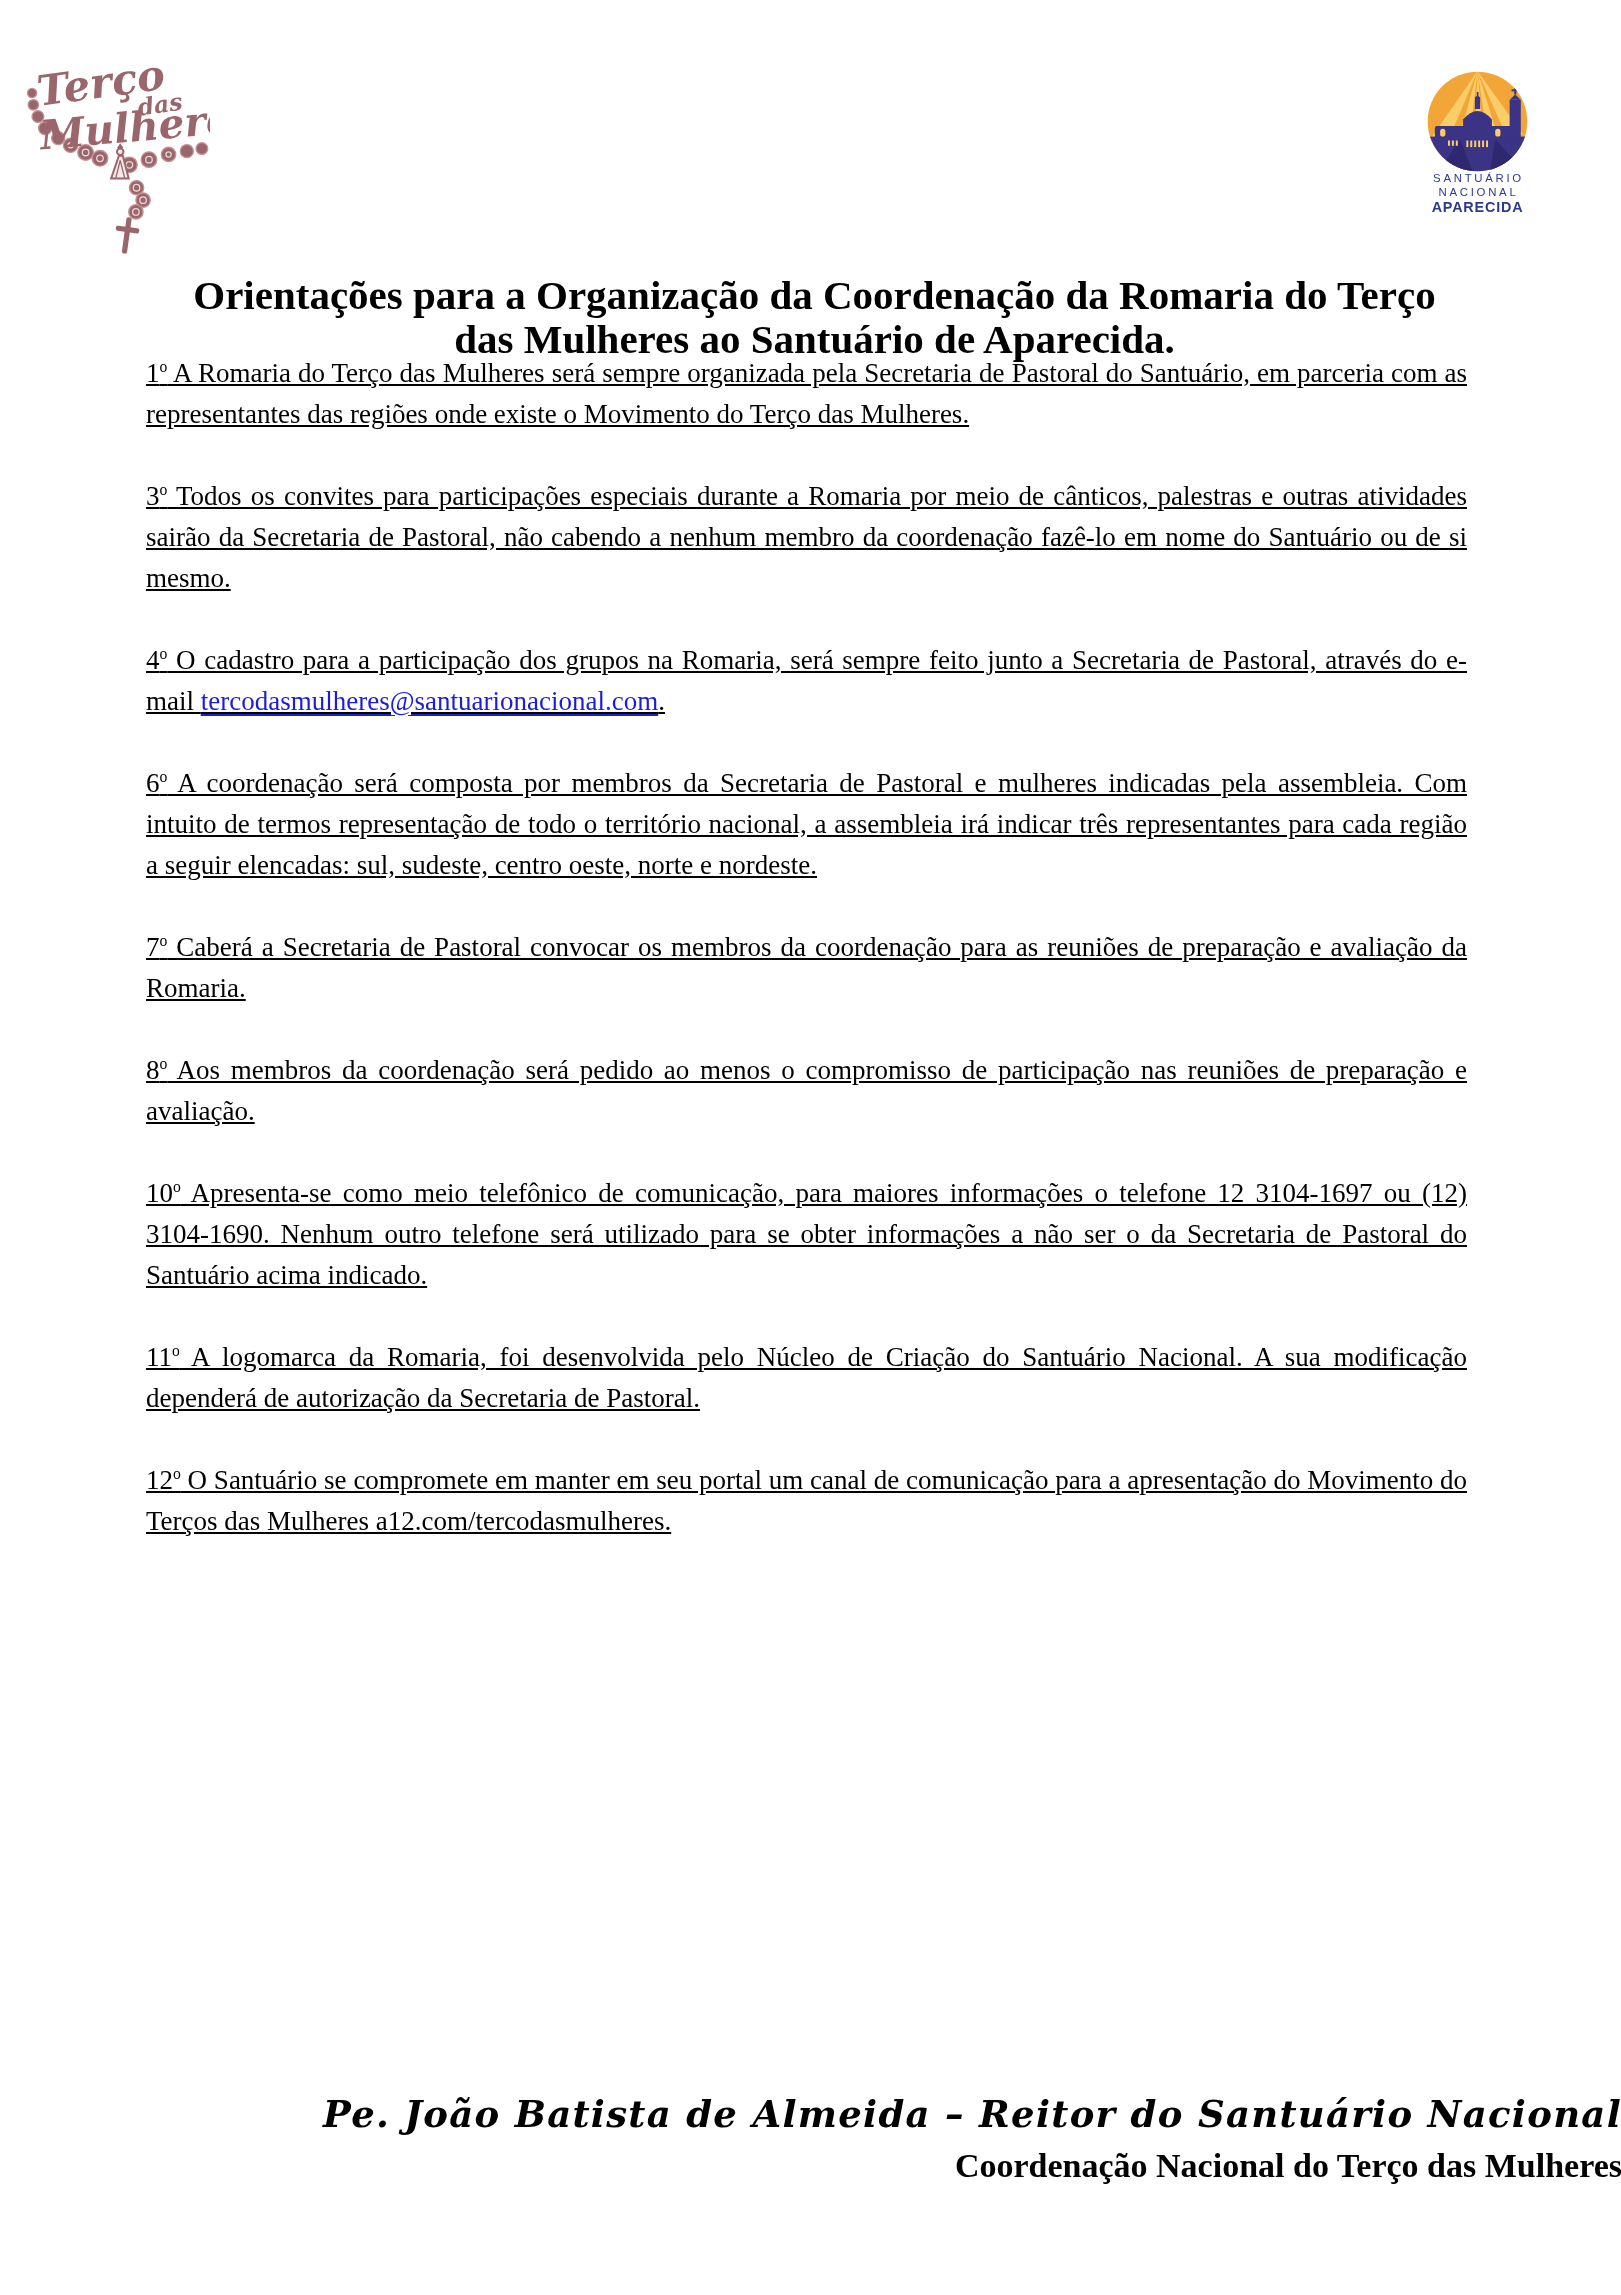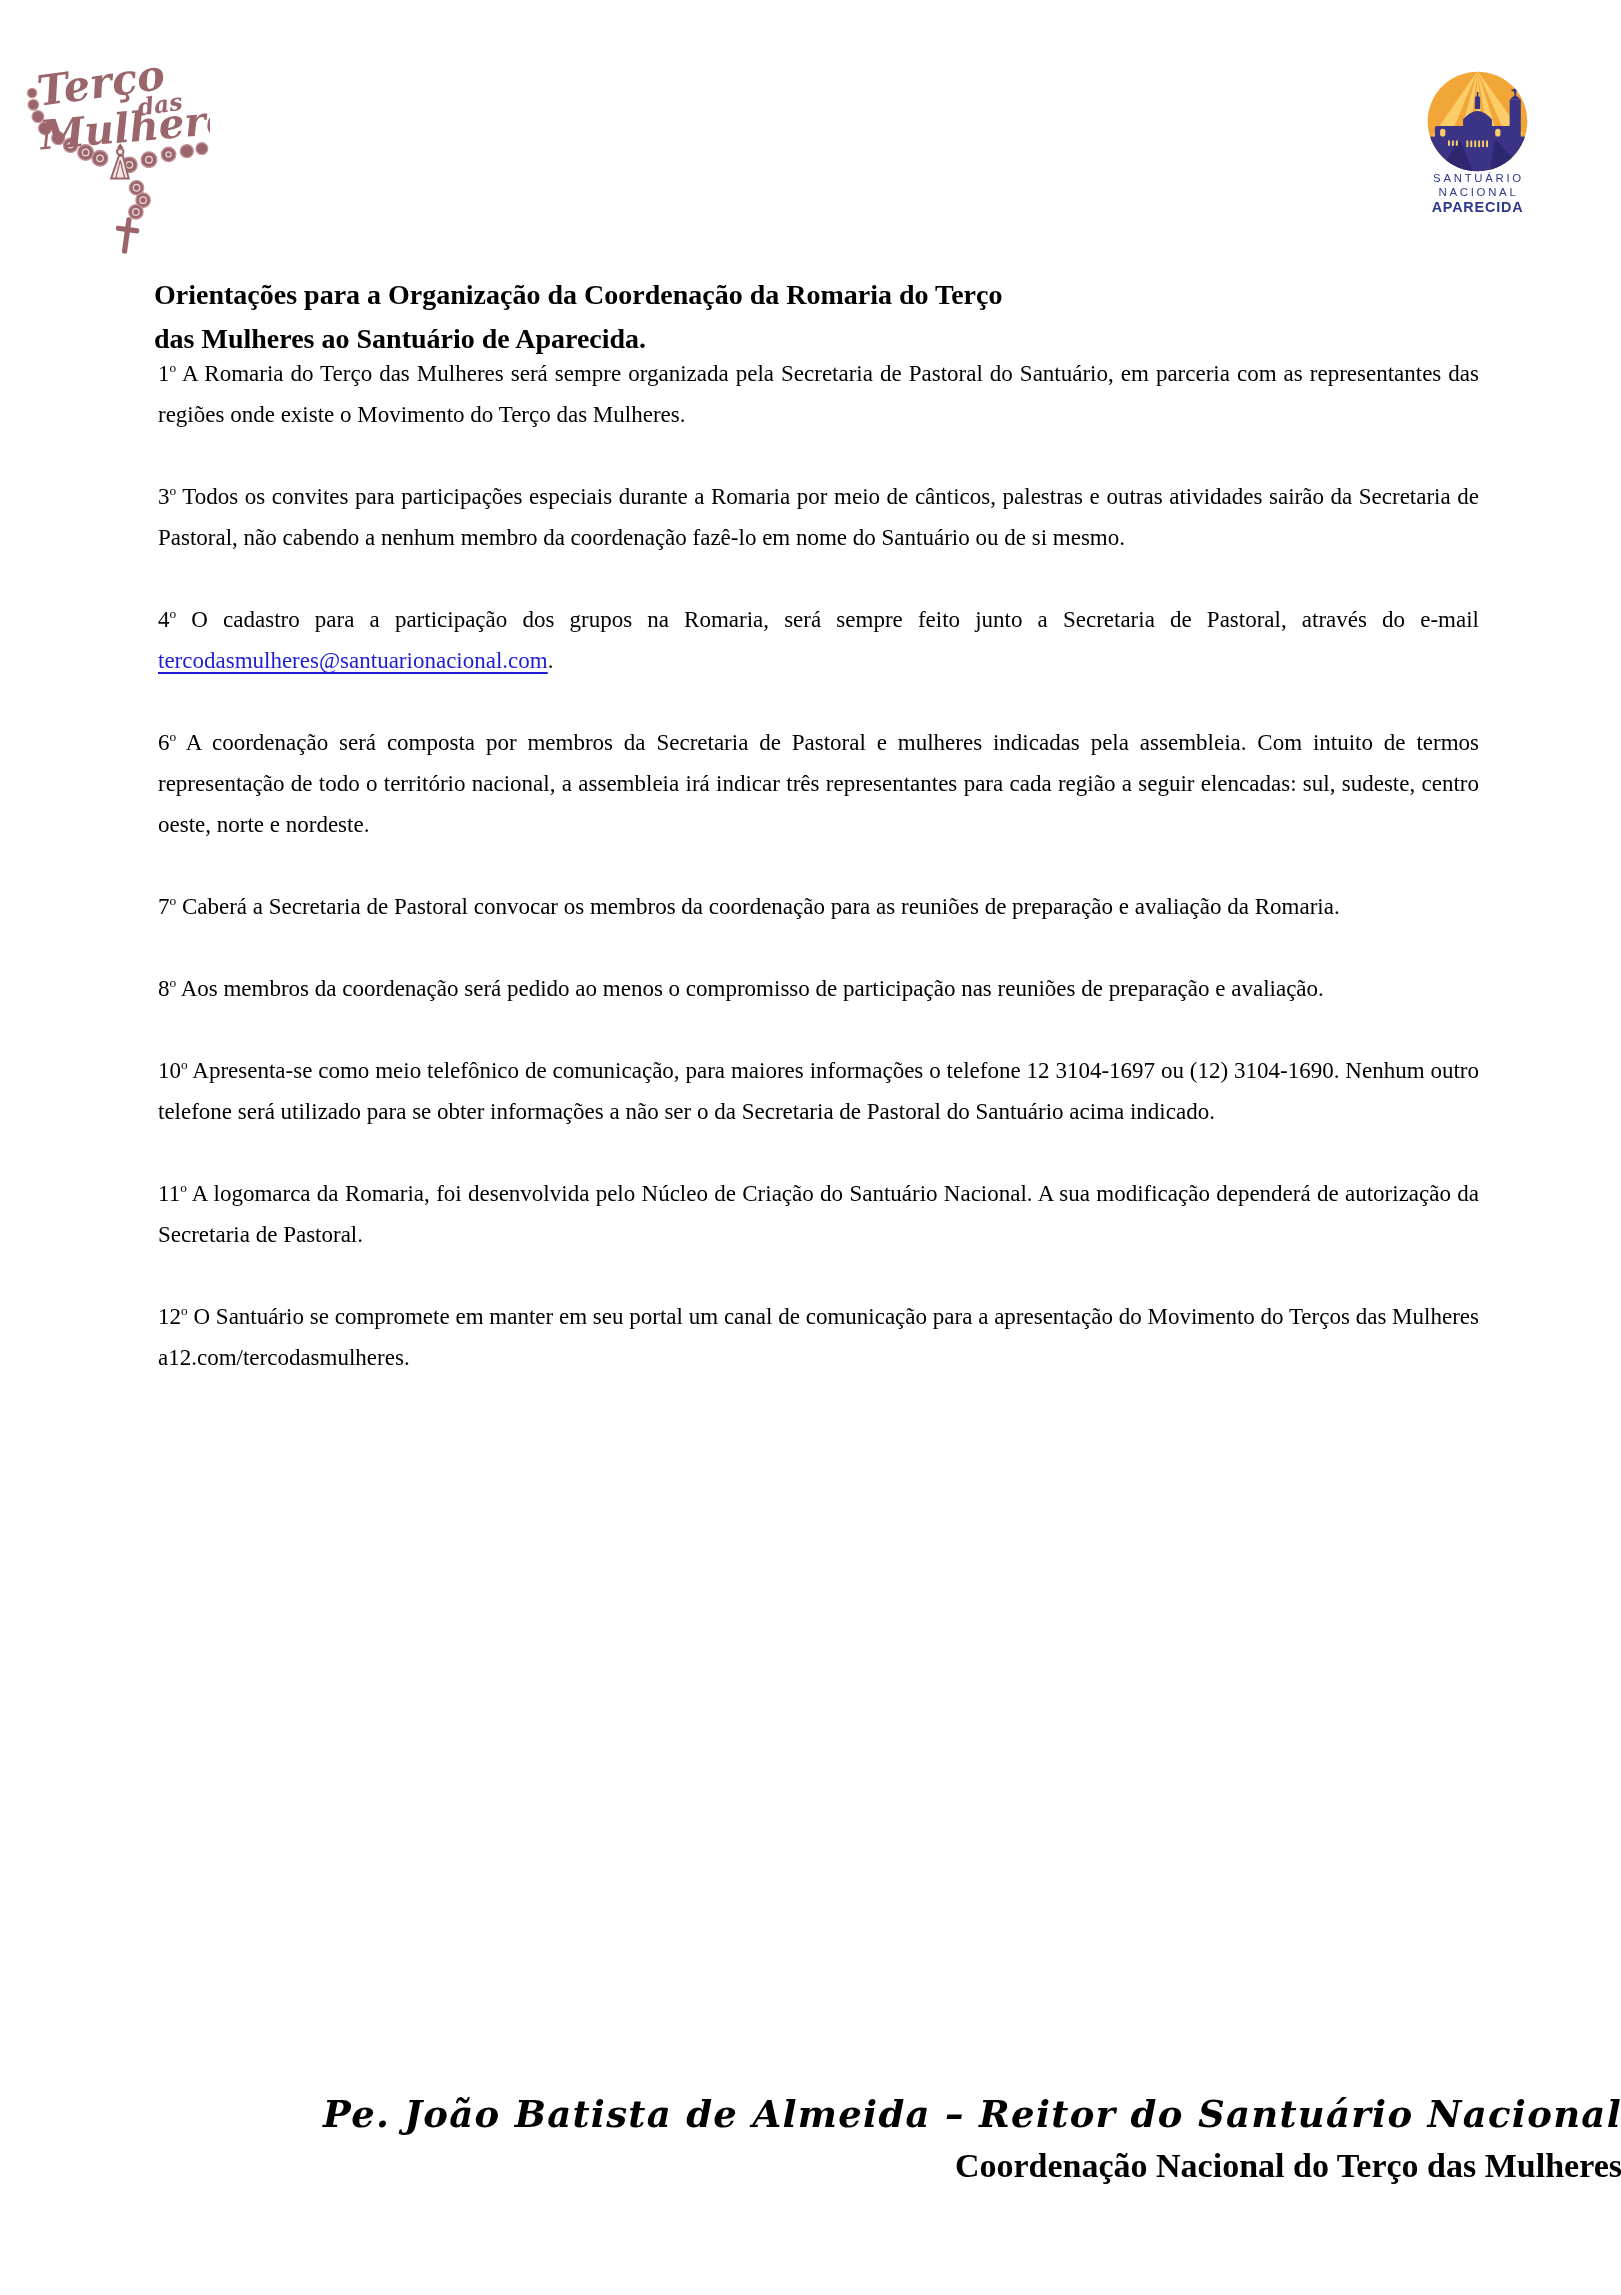--- a/index.html
+++ b/index.html
@@ -23,27 +23,27 @@
   .rosary-script{font-family:"DejaVu Serif",cursive;font-style:italic;font-weight:bold;fill:var(--logo-rose);}
   
   .right-logo{position:absolute;left:1423px;top:71px;width:109px;height:164px;text-align:center;}
   .right-logo svg{width:101px;height:101px;display:block;margin:0 auto;}
   .rl-line{font-family:"Liberation Sans",sans-serif;color:var(--logo-text-blue);white-space:nowrap;}
   .rl-1,.rl-2{font-size:11.4px;line-height:13.7px;letter-spacing:2.7px;margin-left:2px;}
   .rl-3{font-size:14.4px;line-height:16.4px;font-weight:bold;letter-spacing:0.8px;}
   
   .title{
     position:absolute;left:154px;top:229px;width:1321px;
-    font-weight:bold;font-size:28px;line-height:44px;margin-top:44px;
+    font-weight:bold;font-size:41px;line-height:44px;text-align:center;margin-top:44px;
   }
   .title span{display:block;}
   
   .body{
-    position:absolute;left:158px;top:353px;width:1321px;
-    font-size:23px;line-height:41px;text-align:justify;
+    position:absolute;left:146px;top:353px;width:1321px;
+    font-size:27px;line-height:41px;text-align:justify;text-decoration:underline;
   }
   .para{margin:0 0 41px 0;}
   .para .pnum{white-space:nowrap;}
   .para sup{font-size:58%;line-height:0;vertical-align:super;}
   a.email{color:var(--link);text-decoration:underline;text-underline-offset:3.9px;}
   
   .signature{position:absolute;left:0;top:2091px;width:1622px;text-align:right;}
   .sig-script{
     font-family:"DejaVu Serif",cursive;font-style:italic;font-weight:bold;
     font-size:37px;line-height:47px;letter-spacing:1.3px;

